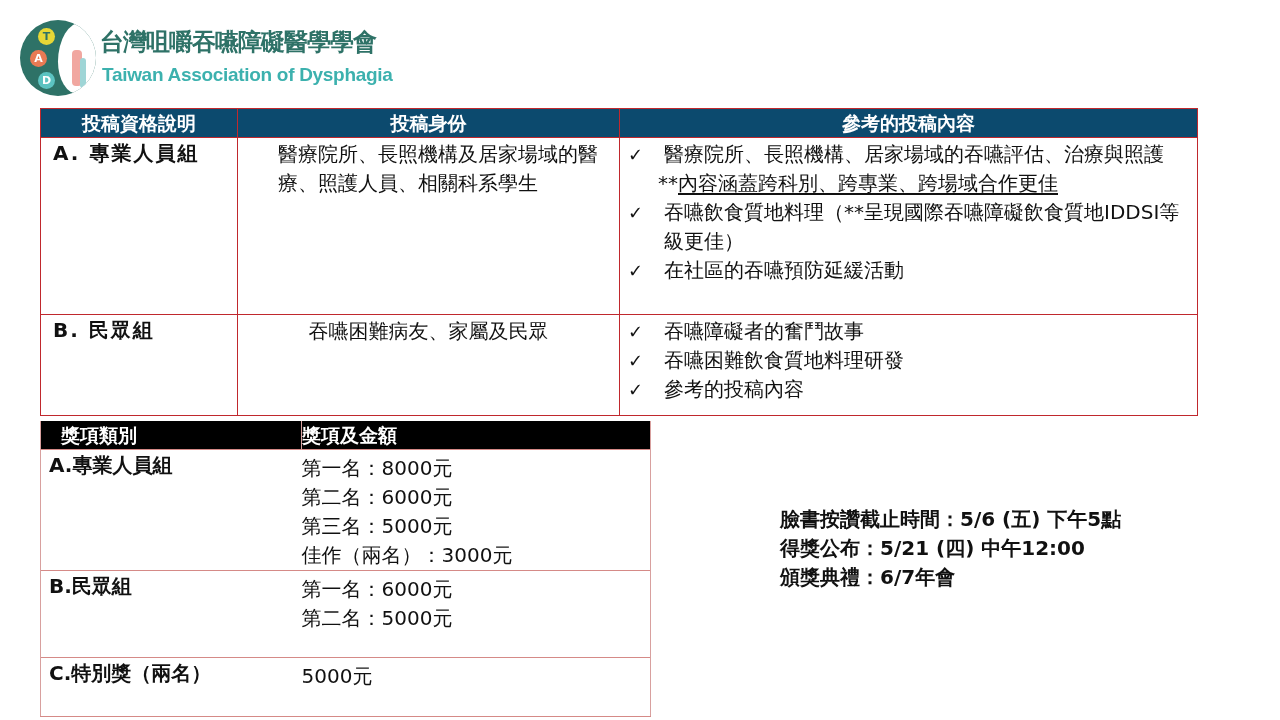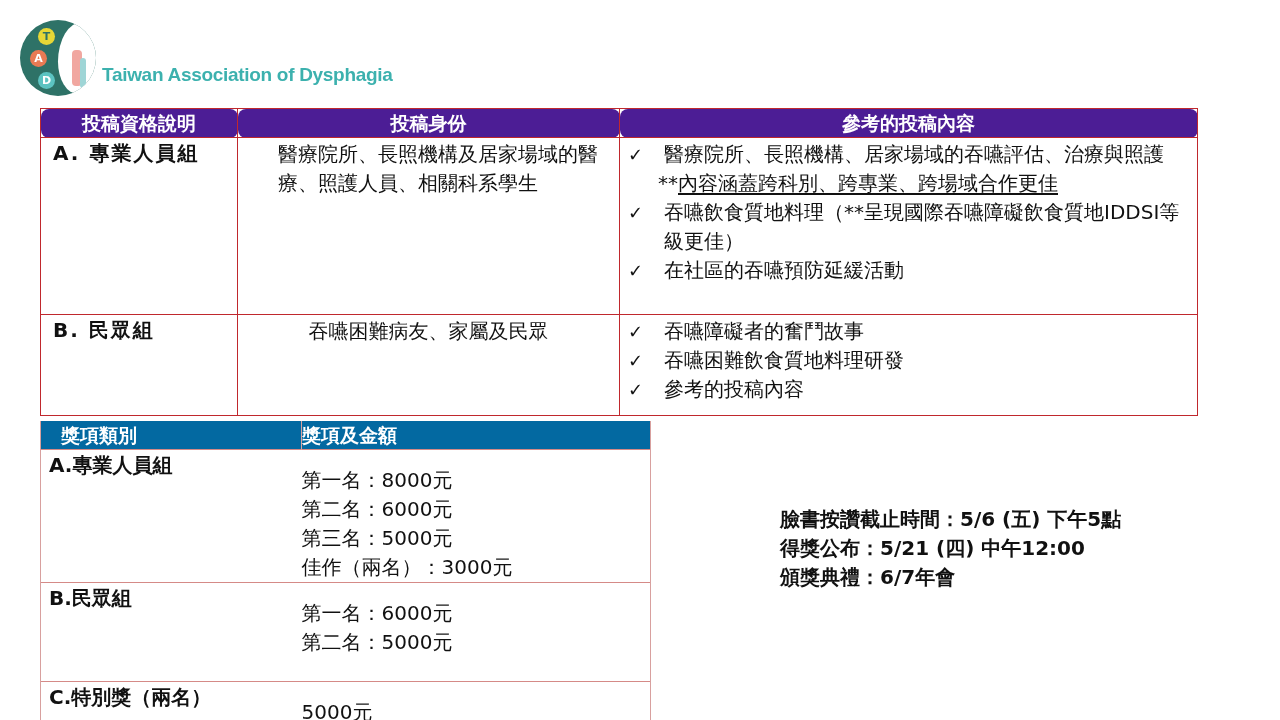--- a/index.html
+++ b/index.html
@@ -13,41 +13,41 @@
   .badge { position:absolute; width:17px; height:17px; border-radius:50%; font:bold 11px "DejaVu Sans",sans-serif; text-align:center; line-height:17px; }
   .badge-t { left:18px; top:8px; background:#e7d736; color:#2e7267; }
   .badge-a { left:10px; top:30px; background:#e97a54; color:#fff; }
   .badge-d { left:18px; top:52px; background:#5cc3c1; color:#fff; }
   .logo-cn { position:absolute; left:80px; top:6px; font:bold 24px "DejaVu Sans",sans-serif; color:#2e7267; letter-spacing:-1px; white-space:nowrap; }
   .logo-en { position:absolute; left:82px; top:44px; font:bold 19px "Liberation Sans",sans-serif; color:#3cb1ae; white-space:nowrap; letter-spacing:-0.3px; }
 
   table { border-collapse:collapse; position:absolute; table-layout:fixed; }
   .t1 { left:40px; top:108px; width:1157px; }
   .t1 td, .t1 th { border:1px solid #c0282d; vertical-align:top; padding:0; }
-  .t1 th { background:#4c1d95; color:#fff; font:bold 19px "DejaVu Sans",sans-serif; height:28px; line-height:28px; text-align:center;border-radius:8px; }
+  .t1 th { background:#0c4a6e; color:#fff; font:bold 19px "DejaVu Sans",sans-serif; height:28px; line-height:28px; text-align:center; }
   .t1 .cat { font:bold 20px "DejaVu Sans",sans-serif; padding:2px 0 0 12px; letter-spacing:2px; }
   .t1 .ident { font:20px "DejaVu Sans",sans-serif; padding:2px 20px 0 40px; line-height:29px; }
   .t1 .ident.center { text-align:center; padding-left:0; padding-right:0; }
   .t1 .content { font:20px "DejaVu Sans",sans-serif; line-height:29px; padding:2px 8px 0 8px; }
   .row-a td { height:174px; }
   .row-b td { height:98px; }
   .check { display:flex; }
   .check .mark { width:36px; flex:none; font-size:18px; }
   .note { padding-left:30px; }
   .note u { text-underline-offset:3px; }
 
   .t2 { left:40px; top:421px; width:610px; }
   .t2 td, .t2 th { border-left:1px solid #d8a09e; border-right:1px solid #d8a09e; vertical-align:top; padding:0; }
   .t2 tr.r td { border-top:1px solid #d58a87; }
   .t2 tr.last td { border-bottom:1px solid #d58a87; }
-  .t2 th { background:#0369a1; color:#fff; font:bold 19px "DejaVu Sans",sans-serif; height:28px; line-height:28px; text-align:left; }
+  .t2 th { background:#000000; color:#fff; font:bold 19px "DejaVu Sans",sans-serif; height:28px; line-height:28px; text-align:left; }
   .t2 th.h1 { padding-left:20px; width:241px; }
   .t2 th.h2 { padding-left:0; }
   .t2 .cat { font:bold 20px "DejaVu Sans",sans-serif; padding:1px 0 0 8px; line-height:28px; }
-  .t2 .amt { font:20px "DejaVu Sans",sans-serif; line-height:29px; padding-top:16px; }
+  .t2 .amt { font:20px "DejaVu Sans",sans-serif; line-height:29px; padding-top:4px; }
   .t2 .rA td { height:115px; }
   .t2 .rB td { height:82px; }
   .t2 .rC td { height:54px; }
   .t2 .rA td, .t2 .rB td, .t2 .rC td { border-left:1px solid #d8a09e; }
   .t2 td.amt { border-left:none; }
   .t2 td.cat { border-right:none; }
 
   .info { position:absolute; left:780px; top:505px; font:bold 20px "DejaVu Sans",sans-serif; line-height:29px; color:#111; }
 </style>
 </head>
@@ -55,20 +55,21 @@
 
 <div class="logo">
   <div class="logo-circle">
     <div class="logo-face"></div>
     <div class="logo-throat"></div>
     <div class="logo-throat2"></div>
     <div class="badge badge-t">T</div>
     <div class="badge badge-a">A</div>
     <div class="badge badge-d">D</div>
   </div>
+  <div class="logo-cn">台灣咀嚼吞嚥障礙醫學學會</div>
   <div class="logo-en">Taiwan Association of Dysphagia</div>
 </div>
 
 <table class="t1">
   <colgroup>
       <col style="width:197px">
       <col style="width:382px">
       <col style="width:578px">
     </colgroup>
   <tbody>

